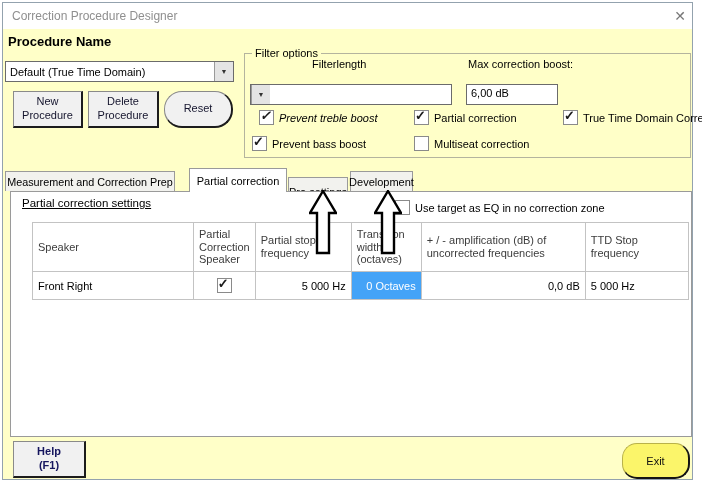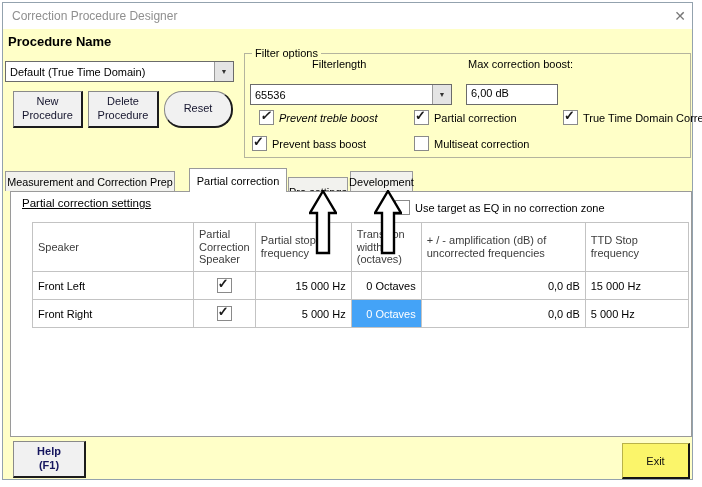--- a/index.html
+++ b/index.html
@@ -93,21 +93,20 @@
   <span>Reset</span>
 </div>
 
 <div class="abs groupbox" style="left:244px;top:53px;width:447px;height:105px;"></div>
 <div class="abs group-label" style="left:252px;top:47px;">Filter options</div>
 
 <div class="abs lbl" style="left:312px;top:58px;">Filterlength</div>
 <div class="abs lbl" style="left:468px;top:58px;">Max correction boost:</div>
 
 <div class="abs combo" style="left:250px;top:84px;width:202px;height:21px;">
-  <span class="val">65536</span>
   <span class="drop">▼</span>
 </div>
 <div class="abs field" style="left:466px;top:84px;width:92px;height:21px;">6,00 dB</div>
 
 <div class="abs cbrow" style="left:259px;top:110px;font-style:italic;">
   <span class="cb-box checked"></span>
   <span>Prevent treble boost</span>
 </div>
 <div class="abs cbrow" style="left:414px;top:110px;">
   <span class="cb-box checked"></span>
@@ -161,30 +160,20 @@
     <tr>
       <th style="vertical-align:middle;">Speaker</th>
       <th>Partial Correction Speaker</th>
       <th>Partial stop frequency</th>
       <th>Transition width (octaves)</th>
       <th>+ / - amplification (dB) of uncorrected frequencies</th>
       <th>TTD Stop frequency</th>
     </tr>
   </thead>
   <tbody>
-    <tr>
-      <td class="al">Front Left</td>
-      <td class="ac">
-        <span class="cb-box checked"></span>
-      </td>
-      <td class="ar">15 000 Hz</td>
-      <td class="ar">0 Octaves</td>
-      <td class="ar">0,0 dB</td>
-      <td class="al">15 000 Hz</td>
-    </tr>
     <tr style="height:24px;">
       <td class="al">Front Right</td>
       <td class="ac">
         <span class="cb-box checked"></span>
       </td>
       <td class="ar">5 000 Hz</td>
       <td class="ar selected">0 Octaves</td>
       <td class="ar">0,0 dB</td>
       <td class="al">5 000 Hz</td>
     </tr>
@@ -195,15 +184,15 @@
   <polygon points="14,1 27,23 20,23 20,63 8,63 8,23 1,23" fill="#ffffff" stroke="#000000" stroke-width="2.4"></polygon>
 </svg>
 <svg class="abs arrow-annotation" style="left:374px;top:190px;" width="28" height="66" viewBox="0 0 28 66">
   <polygon points="14,1 27,23 20,23 20,63 8,63 8,23 1,23" fill="#ffffff" stroke="#000000" stroke-width="2.4"></polygon>
 </svg>
 
 <div class="abs push help-btn" style="left:13px;top:441px;width:73px;height:37px;">
   <span>Help</span>
   <span>(F1)</span>
 </div>
-<div class="abs exit-btn" style="left:622px;top:443px;width:68px;height:36px;">
+<div class="abs exit-btn" style="left:622px;top:443px;width:68px;height:36px;border-radius:15px;">
   <span>Exit</span>
 </div>
 
 </body></html>

